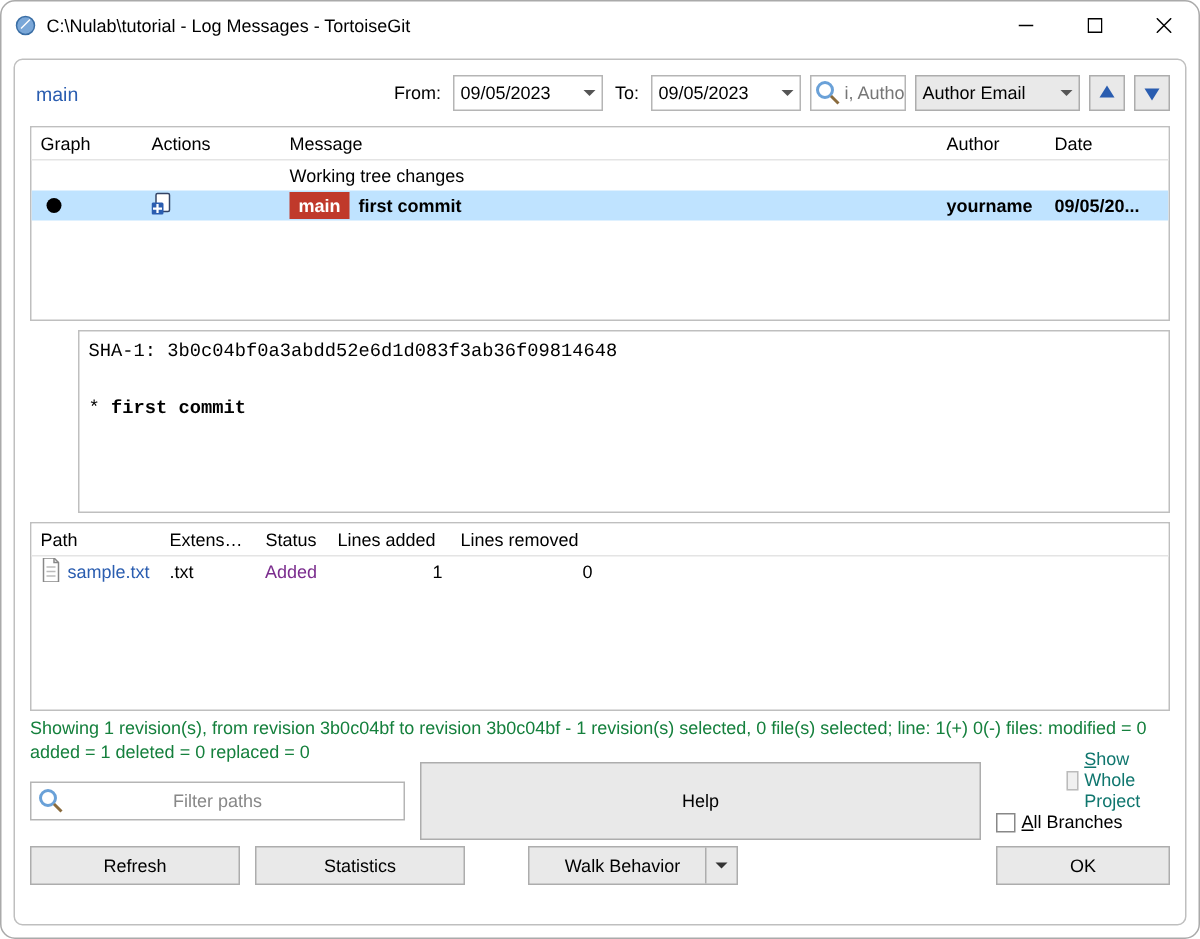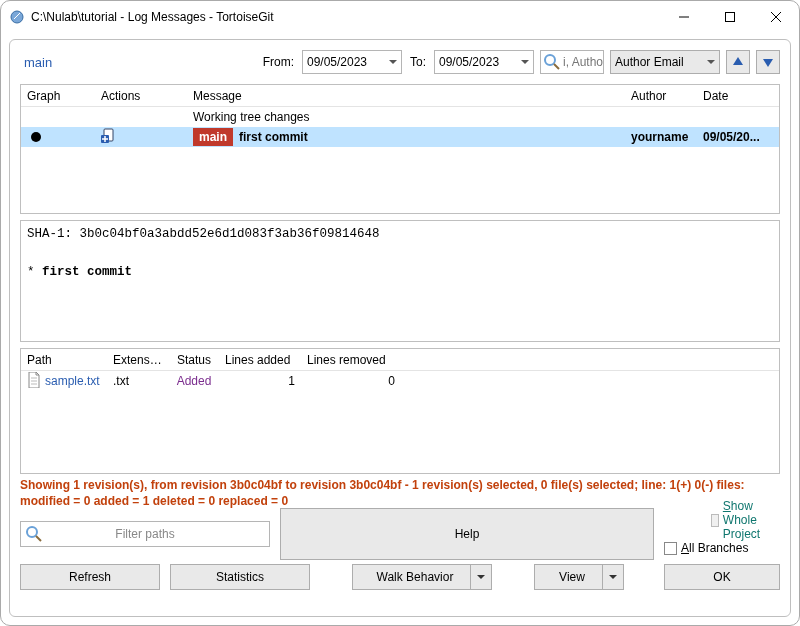--- a/index.html
+++ b/index.html
@@ -78,21 +78,21 @@
   .dd-caret { width: 0; height: 0; border-left: 4px solid transparent; border-right: 4px solid transparent; border-top: 4px solid #555; }
   .mag svg { width: 18px; height: 18px; }
 
   
   .pane {
     border: 1px solid #bfbfbf;
     background: #fff;
     overflow: hidden;
   }
   .commit-pane { height: 130px; margin-bottom: 6px; display: flex; flex-direction: column; }
-  .detail-pane { height: 122px; margin-bottom: 6px; font-family: Consolas, "Courier New", monospace; font-size: 12.5px; padding: 4px 6px; line-height: 1.5; white-space: pre; }
+  .detail-pane { height: 122px; margin-bottom: 6px; font-family: Consolas, "Courier New", monospace; font-size: 12.5px; padding: 4px 6px; line-height: 1.5; white-space: pre; margin-left: 32px; }
   .files-pane { height: 126px; display: flex; flex-direction: column; }
 
   .thead {
     display: flex;
     background: #fff;
     border-bottom: 1px solid #e4e4e4;
     height: 22px;
     align-items: center;
     font-size: 12px;
     color: #000;
@@ -139,26 +139,25 @@
   .f-ext { width: 62px; }
   .f-status { width: 50px; text-align: center; }
   .f-added { width: 82px; text-align: right; }
   .f-removed { width: 100px; text-align: right; }
   .f-status.added { color: #7b2d8e; }
   .file-icn svg { width: 14px; height: 16px; }
 
   
   .status-line {
     font-size: 12px;
-    color: #c2410c;
+    color: #15803d;
     padding: 4px 0 2px 0;
     line-height: 1.3;
     height: 34px;
     overflow: hidden;
-    font-weight: bold;
   }
   .bottom-grid {
     display: grid;
     grid-template-columns: 250px 1fr 116px;
     grid-template-rows: 24px 24px 26px;
     row-gap: 4px;
     column-gap: 10px;
     align-items: center;
   }
   .checkbox-row { display:flex; align-items:center; gap:4px; font-size:12px; }
@@ -360,24 +359,20 @@
       <div class="btn">
           <span>Refresh</span>
         </div>
       <div class="btn">
           <span>Statistics</span>
         </div>
       <div class="btn split">
           <span>Walk Behavior</span>
           <span class="caret"></span>
         </div>
-      <div class="btn split" style="flex-basis:90px">
-          <span>View</span>
-          <span class="caret"></span>
-        </div>
       <div class="spacer"></div>
       <div class="btn" style="flex-basis:116px">
           <span>OK</span>
         </div>
     </div>
 
   </div>
 
 </div>
 

